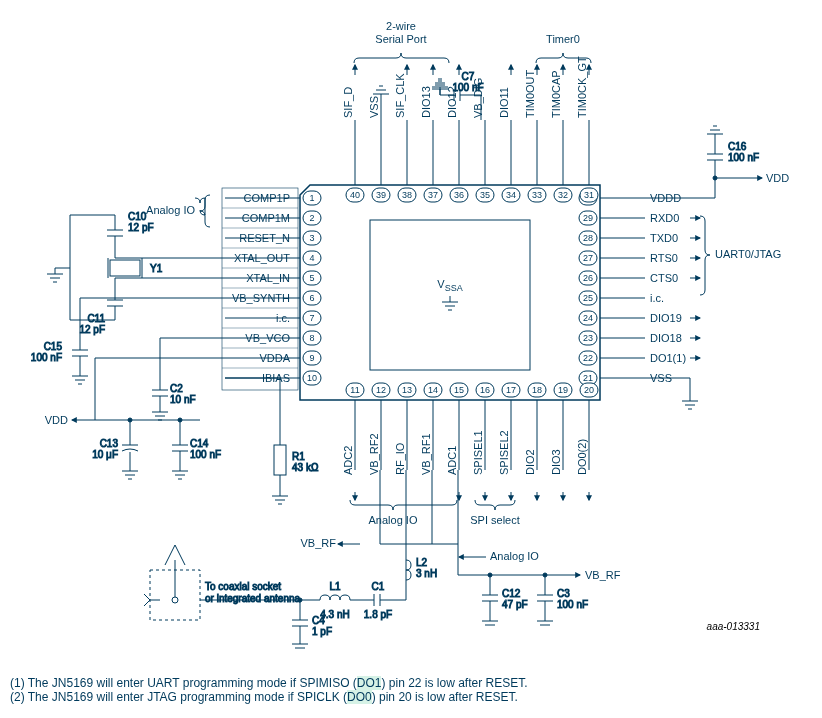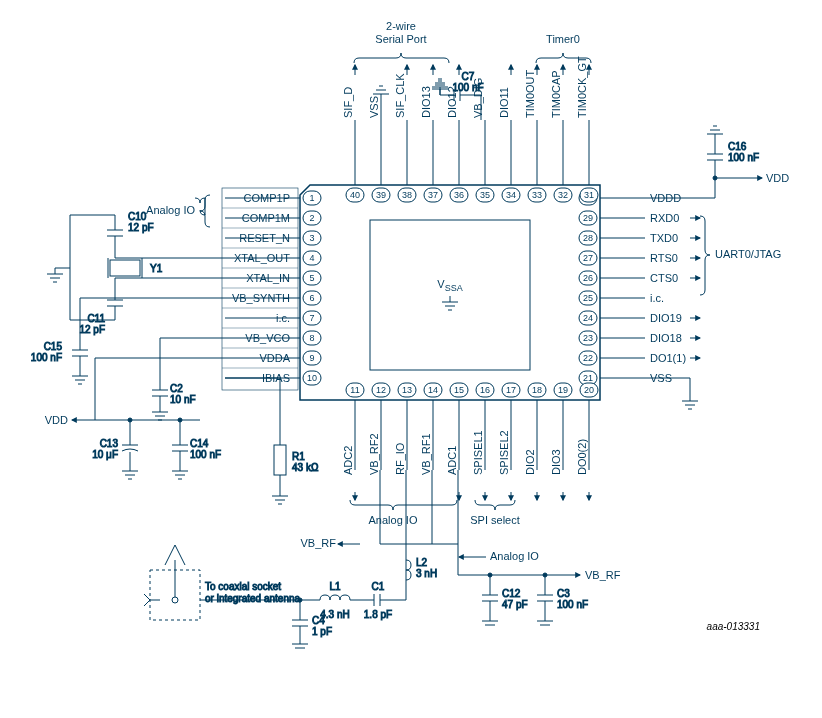--- a/index.html
+++ b/index.html
@@ -613,16 +613,22 @@
       <text class="small" x="557" y="608"><tspan>100 nF</tspan></text>
       <circle cx="545" cy="575" r="2" fill="#003a5c"></circle>
     </g>
   </g>
 
   <text class="small" x="760" y="630" text-anchor="end" font-style="italic">aaa-013331</text>
 </svg>
 
 
 <div class="notes">
+  <div>
+    <span>(1)   The JN5169 will enter UART programming mode if SPIMISO (</span><span class="hl">DO1</span><span>) pin 22 is low after RESET.</span>
+  </div>
+  <div>
+    <span>(2)   The JN5169 will enter JTAG programming mode if SPICLK (</span><span class="hl">DO0</span><span>) pin 20 is low after RESET.</span>
+  </div>
 </div>
 
 
 
 
 </body></html>

